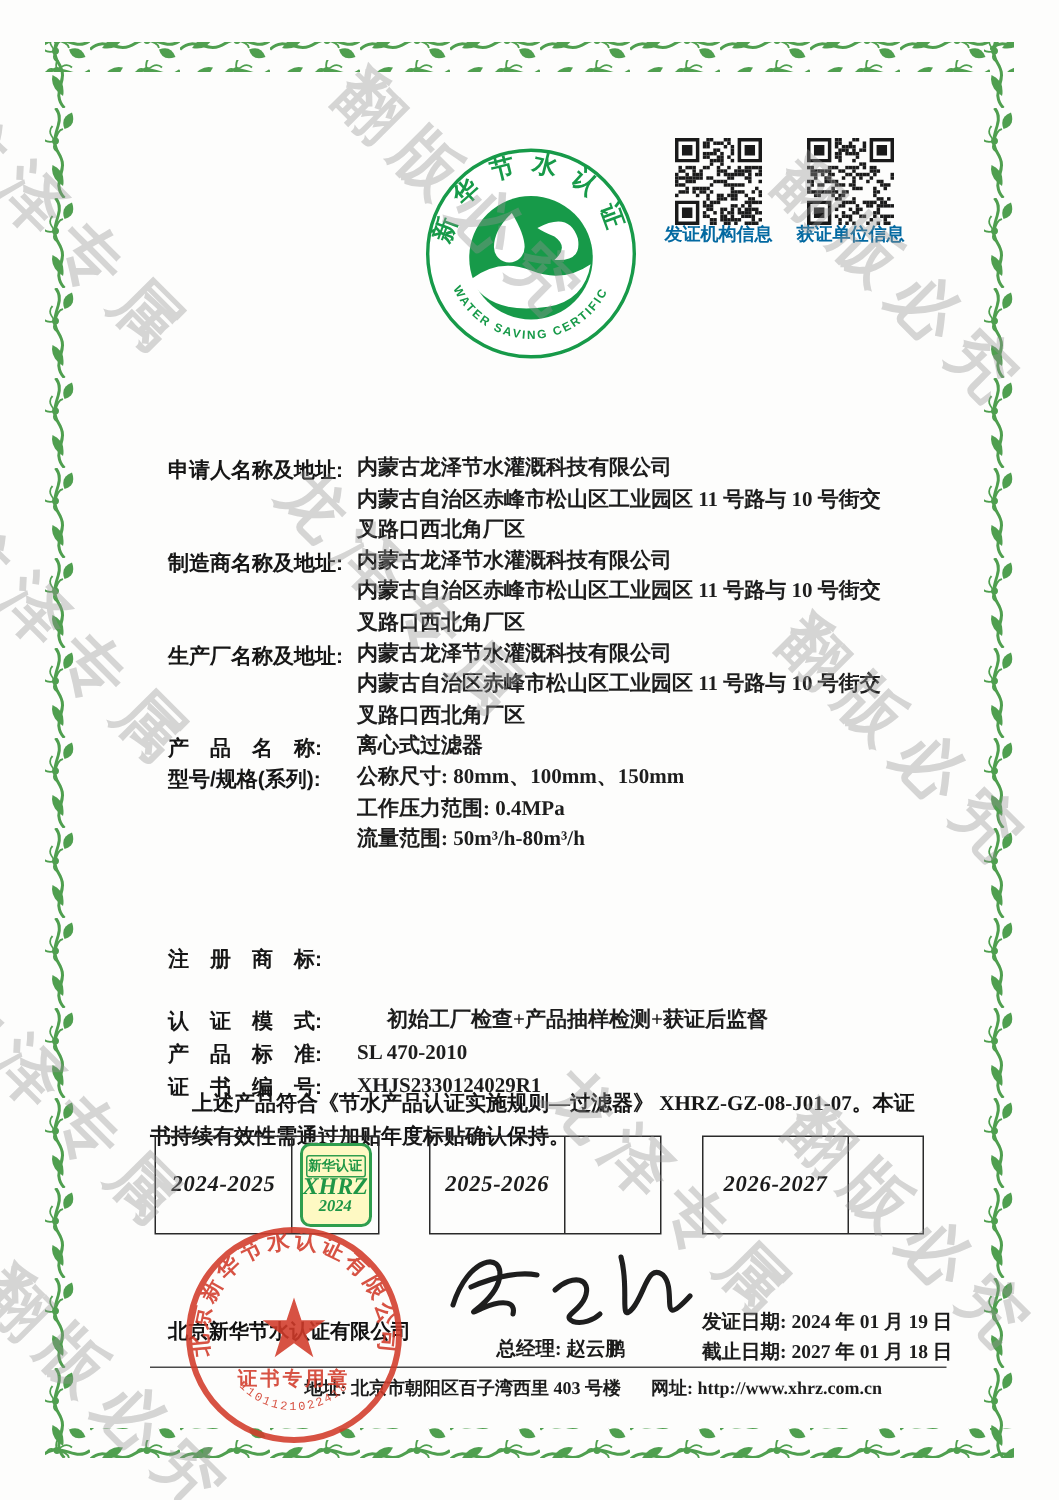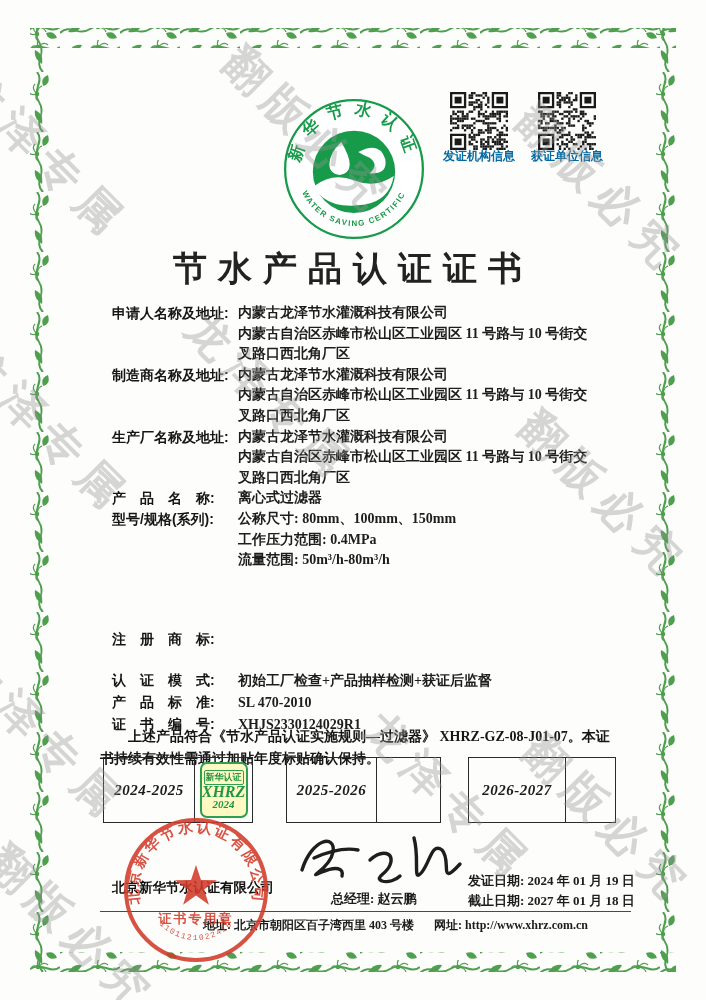--- a/index.html
+++ b/index.html
@@ -18,21 +18,21 @@
       font-family:"Liberation Sans",sans-serif;font-weight:700;font-size:12px;color:#0369a1;}
   #page-title{position:absolute;left:0;top:246px;width:100%;text-align:center;z-index:2;
       font-size:34px;font-weight:700;letter-spacing:11px;color:#222;}
   
   #fields{position:absolute;left:112px;top:303px;width:512px;z-index:2;font-size:14px;line-height:20.6px;}
   .field-row{display:flex;align-items:flex-start;}
   .f-label{width:126px;flex:none;font-family:"Liberation Sans",sans-serif;font-weight:700;color:#161616;}
   .f-value{font-weight:600;color:#1d1d1d;}
   .f-value div{min-height:20.6px;}
   .row-gap-lg{margin-top:58px;}
-  .row-gap-md{margin-top:21px;}
+  .row-gap-md{margin-top:21px;gap:20px;}
   .row-tall{line-height:21.8px;}
   
   #statement{position:absolute;left:100px;top:726px;width:522px;z-index:2;font-size:14px;
       font-weight:600;line-height:22.4px;text-indent:2em;color:#161616;}
   
   #boxes-row{position:absolute;left:103px;top:757px;width:510px;height:65px;z-index:2;}
   .year-box{position:absolute;top:0;height:64px;border:1.3px solid #2a2a2a;display:flex;background:transparent;}
   .yb-left{flex:1;display:flex;align-items:center;justify-content:center;
       font-size:15px;font-weight:700;letter-spacing:.5px;font-style:italic;}
   .yb-right{border-left:1.3px solid #2a2a2a;position:relative;}
@@ -514,21 +514,20 @@
       <rect x="20" y="24" width="1" height="1" fill="#1a1a1a"></rect>
       <rect x="22" y="24" width="1" height="1" fill="#1a1a1a"></rect>
       <rect x="23" y="24" width="1" height="1" fill="#1a1a1a"></rect>
       <path d="M0,0h7v7h-7z M1,1v5h5v-5z M2,2h3v3h-3z" fill="#1a1a1a" fill-rule="evenodd"></path>
       <path d="M18,0h7v7h-7z M19,1v5h5v-5z M20,2h3v3h-3z" fill="#1a1a1a" fill-rule="evenodd"></path>
       <path d="M0,18h7v7h-7z M1,19v5h5v-5z M2,20h3v3h-3z" fill="#1a1a1a" fill-rule="evenodd"></path>
     </svg>
   <div class="qr-label" style="left:431px">发证机构信息</div>
   <div class="qr-label" style="left:519px">获证单位信息</div>
 
-  <div id="page-title">节水产品认证证书</div>
 
   <div id="fields">
       <div class="field-row ">
         <span class="f-label">申请人名称及地址:</span>
         <div class="f-value">
           <div>内蒙古龙泽节水灌溉科技有限公司</div>
           <div>内蒙古自治区赤峰市松山区工业园区 11 号路与 10 号街交</div>
           <div>叉路口西北角厂区</div>
         </div>
       </div>

